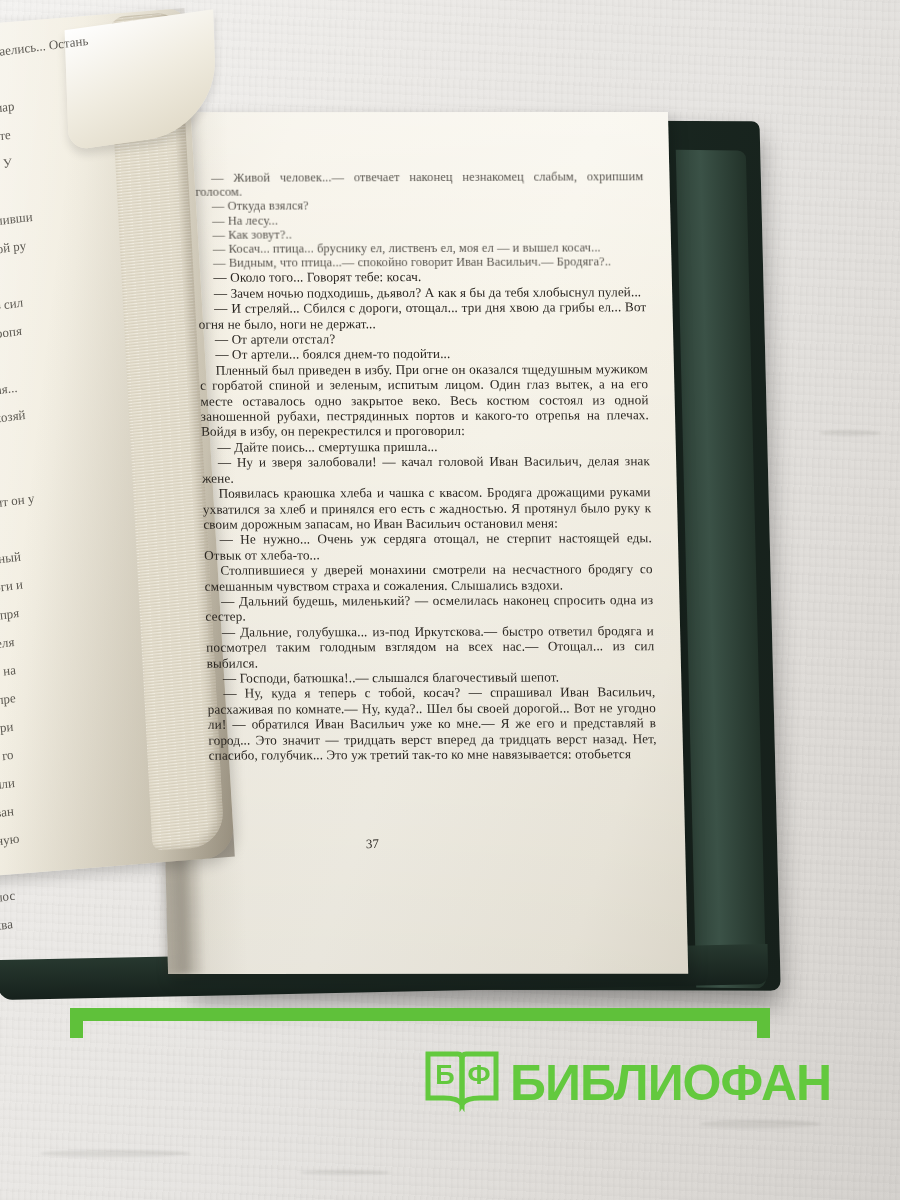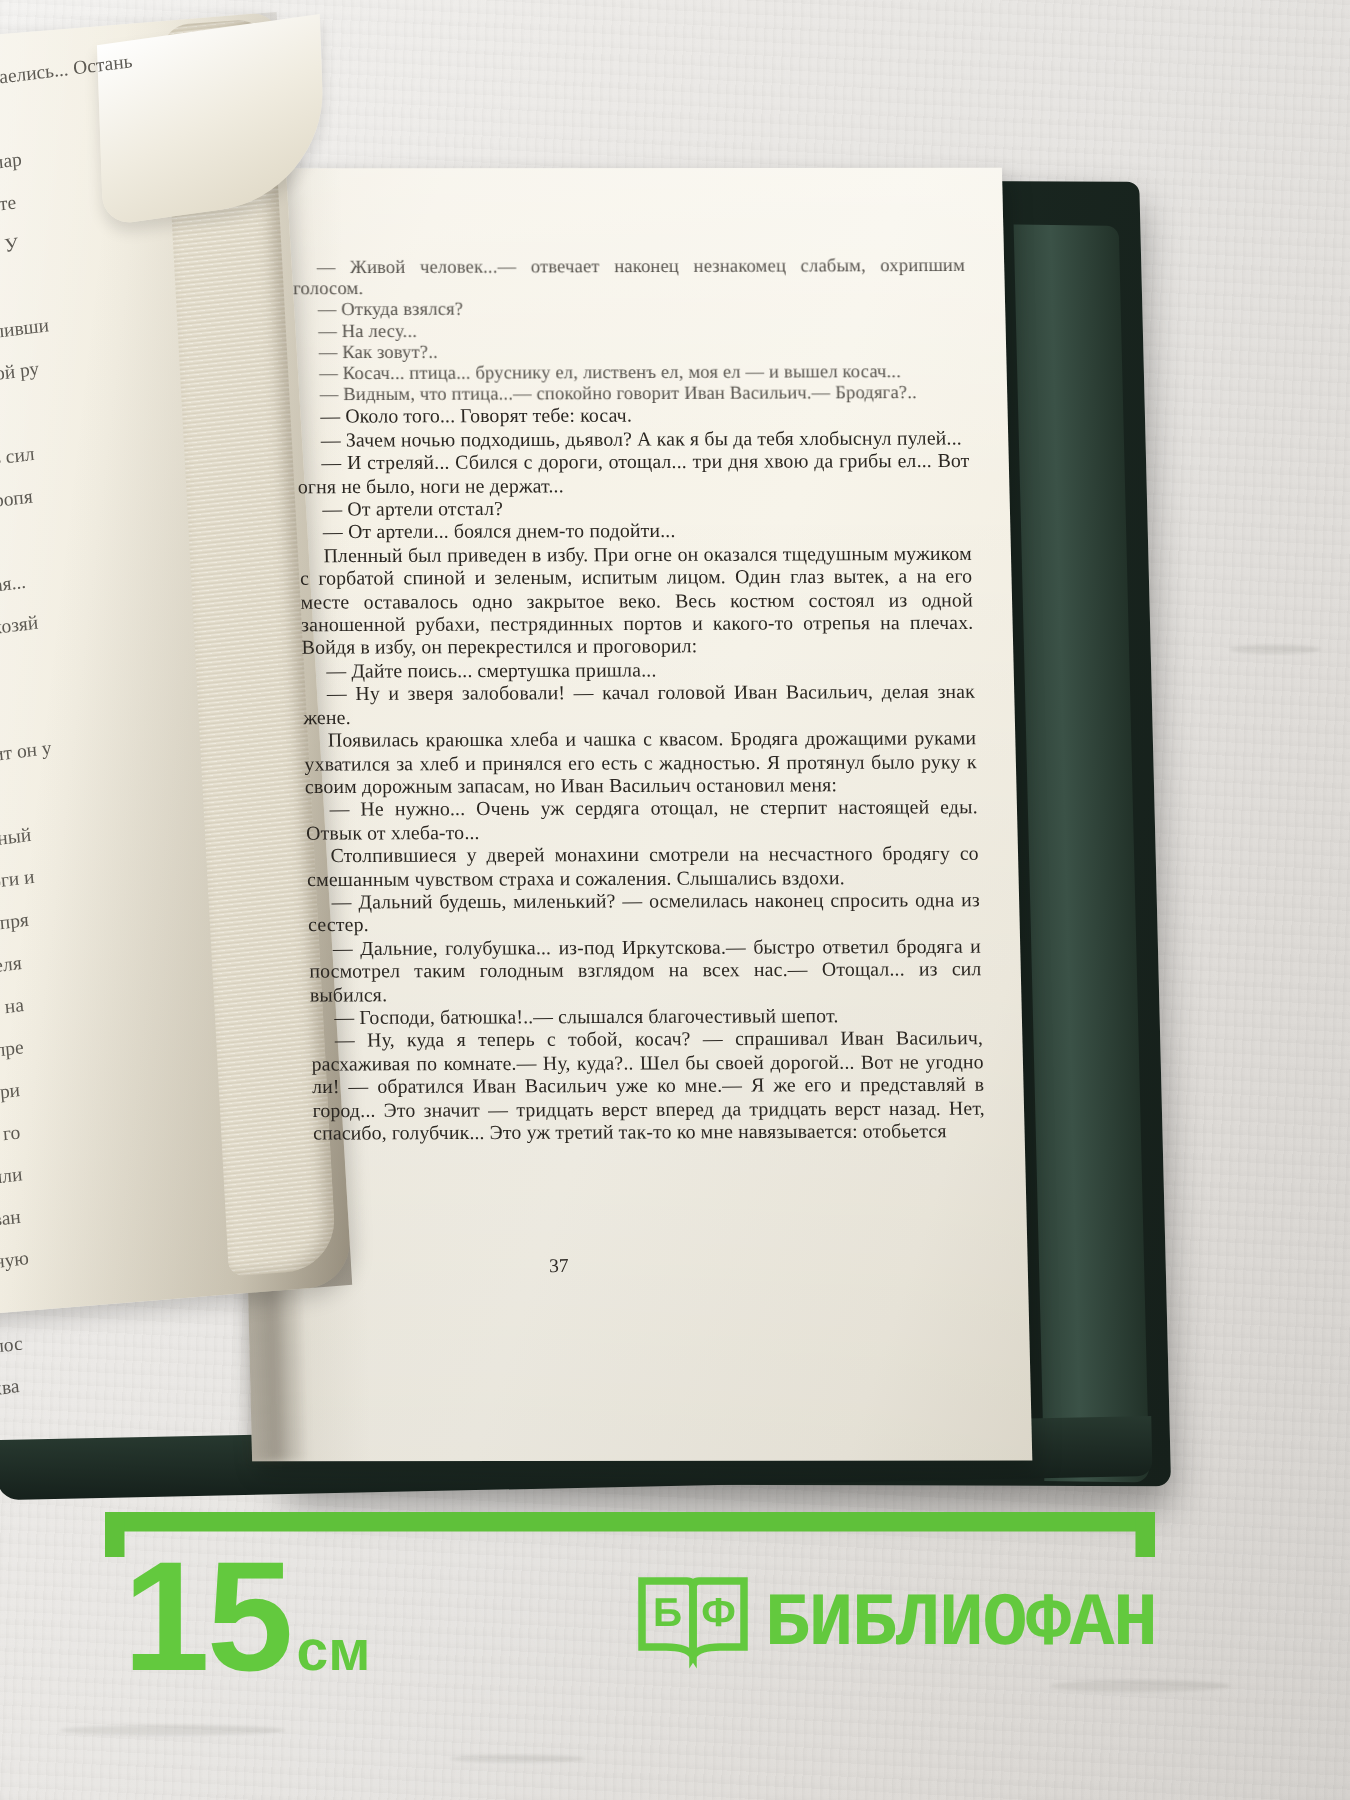--- a/index.html
+++ b/index.html
@@ -236,21 +236,21 @@
     align-items: center;
     gap: 10px;
   }
   .brand-mark {
     position: relative;
     width: 76px;
     height: 74px;
   }
   .brand-text {
     color: #63c93e;
-    font-family: Liberation Mono, monospace;
+    font-family: Liberation Sans, sans-serif;
     font-weight: 700;
     font-size: 50px;
     letter-spacing: -1px;
     white-space: nowrap;
   }
 </style>
 </head>
 <body>
 
 <div id="scene">
@@ -339,23 +339,20 @@
       <p class="fade">зубом.</p>
       <p class="fade">ший голос</p>
       <p class="fade">льич схва­</p>
     </div>
   </div>
 
   <div class="ruler-bar"></div>
   <div class="ruler-tick left"></div>
   <div class="ruler-tick right"></div>
 
-  <div class="measure">
-    <span class="num">15</span><span class="unit">см</span>
-  </div>
 
   <div class="brand">
     <div class="brand-mark">
       <svg width="76" height="74" viewBox="0 0 76 74" aria-hidden="true">
         <path d="M4 8 H34 Q38 8 38 13 V58 Q34 52 20 52 H4 Z" fill="none" stroke="#63c93e" stroke-width="5"></path>
         <path d="M72 8 H42 Q38 8 38 13 V58 Q42 52 56 52 H72 Z" fill="none" stroke="#63c93e" stroke-width="5"></path>
         <text x="21" y="38" text-anchor="middle" font-family="Liberation Sans, sans-serif" font-size="27" font-weight="700" fill="#63c93e">Б</text>
         <text x="55" y="38" text-anchor="middle" font-family="Liberation Sans, sans-serif" font-size="27" font-weight="700" fill="#63c93e">Ф</text>
       </svg>
     </div>

